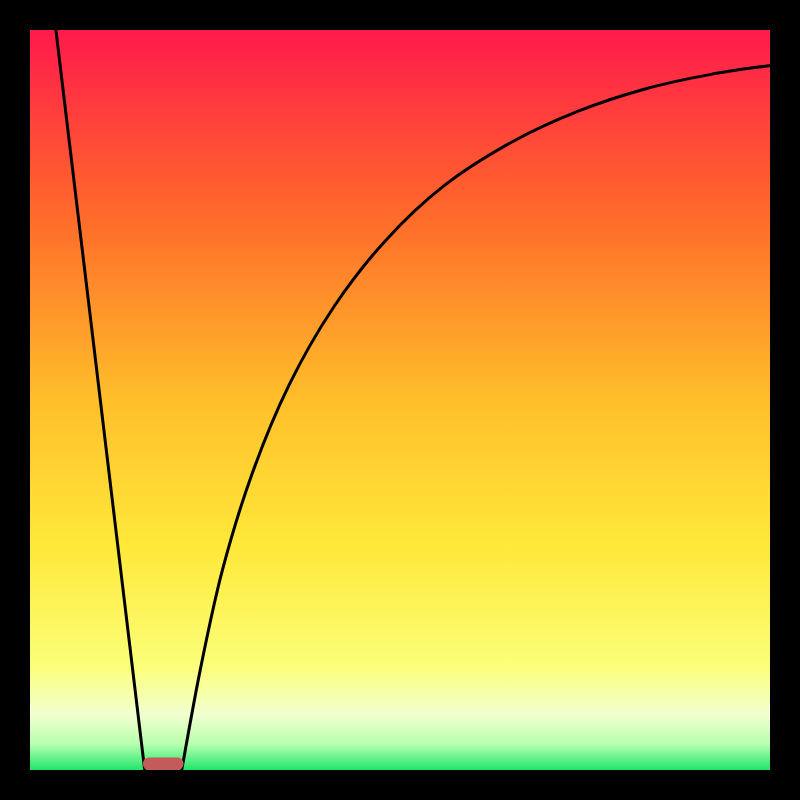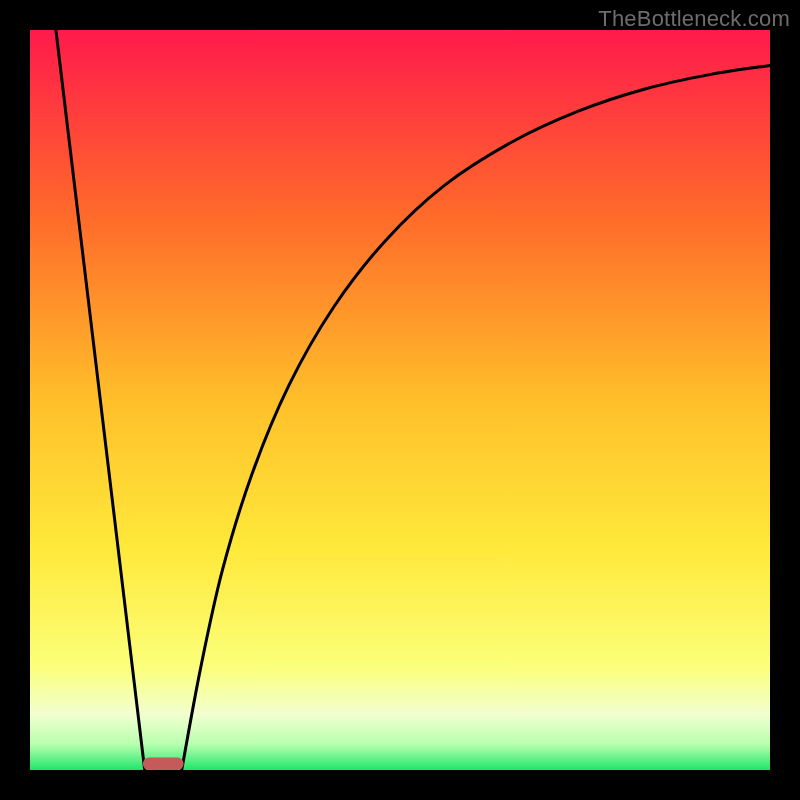--- a/index.html
+++ b/index.html
@@ -58,14 +58,13 @@
             <stop offset="100%" stop-color="#20e66a"></stop>
           </linearGradient>
       </defs>
       <rect id="bg-rect" x="0" y="0" width="740" height="740" fill="url(#bg-grad)"></rect>
       <path id="curve-left" fill="none" stroke="#000" stroke-width="3" stroke-linecap="round" d="M 25.900000000000002 0 L 114.7 740"></path>
       <path id="curve-right" fill="none" stroke="#000" stroke-width="3" stroke-linecap="round" d="M 151.7 740 C 154.78333333333333 723.35, 163.41666666666669 673.4000000000001, 170.20000000000002 640.1 C 176.98333333333335 606.8, 183.76666666666668 572.8833333333332, 192.4 540.1999999999999 C 201.03333333333333 507.5166666666666, 210.9 474.8333333333333, 222 444 C 233.1 413.1666666666667, 245.43333333333334 382.95, 259 355.2 C 272.56666666666666 327.45, 287.3666666666667 301.55, 303.4 277.5 C 319.4333333333333 253.45000000000002, 336.7 231.25000000000003, 355.2 210.90000000000003 C 373.7 190.55000000000004, 393.4333333333334 171.8033333333333, 414.40000000000003 155.39999999999998 C 435.3666666666667 138.99666666666664, 458.8 124.81333333333335, 481 112.48000000000002 C 503.2 100.14666666666669, 525.4000000000001 90.28, 547.6 81.39999999999999 C 569.8 72.51999999999998, 591.9999999999999 65.36666666666663, 614.1999999999999 59.19999999999997 C 636.4 53.03333333333331, 659.8333333333334 48.3466666666667, 680.8000000000001 44.40000000000004 C 701.7666666666668 40.45333333333338, 730.1333333333333 37.000000000000036, 740 35.52000000000003"></path>
       <rect id="marker" rx="6" ry="6" x="112.85" y="727.42" width="40.7" height="12.58" fill="#c55a5a"></rect>
     </svg>
   </div>
 
-  <div class="watermark">TheBottleneck.com</div>
 </div>
 
 </body></html>

